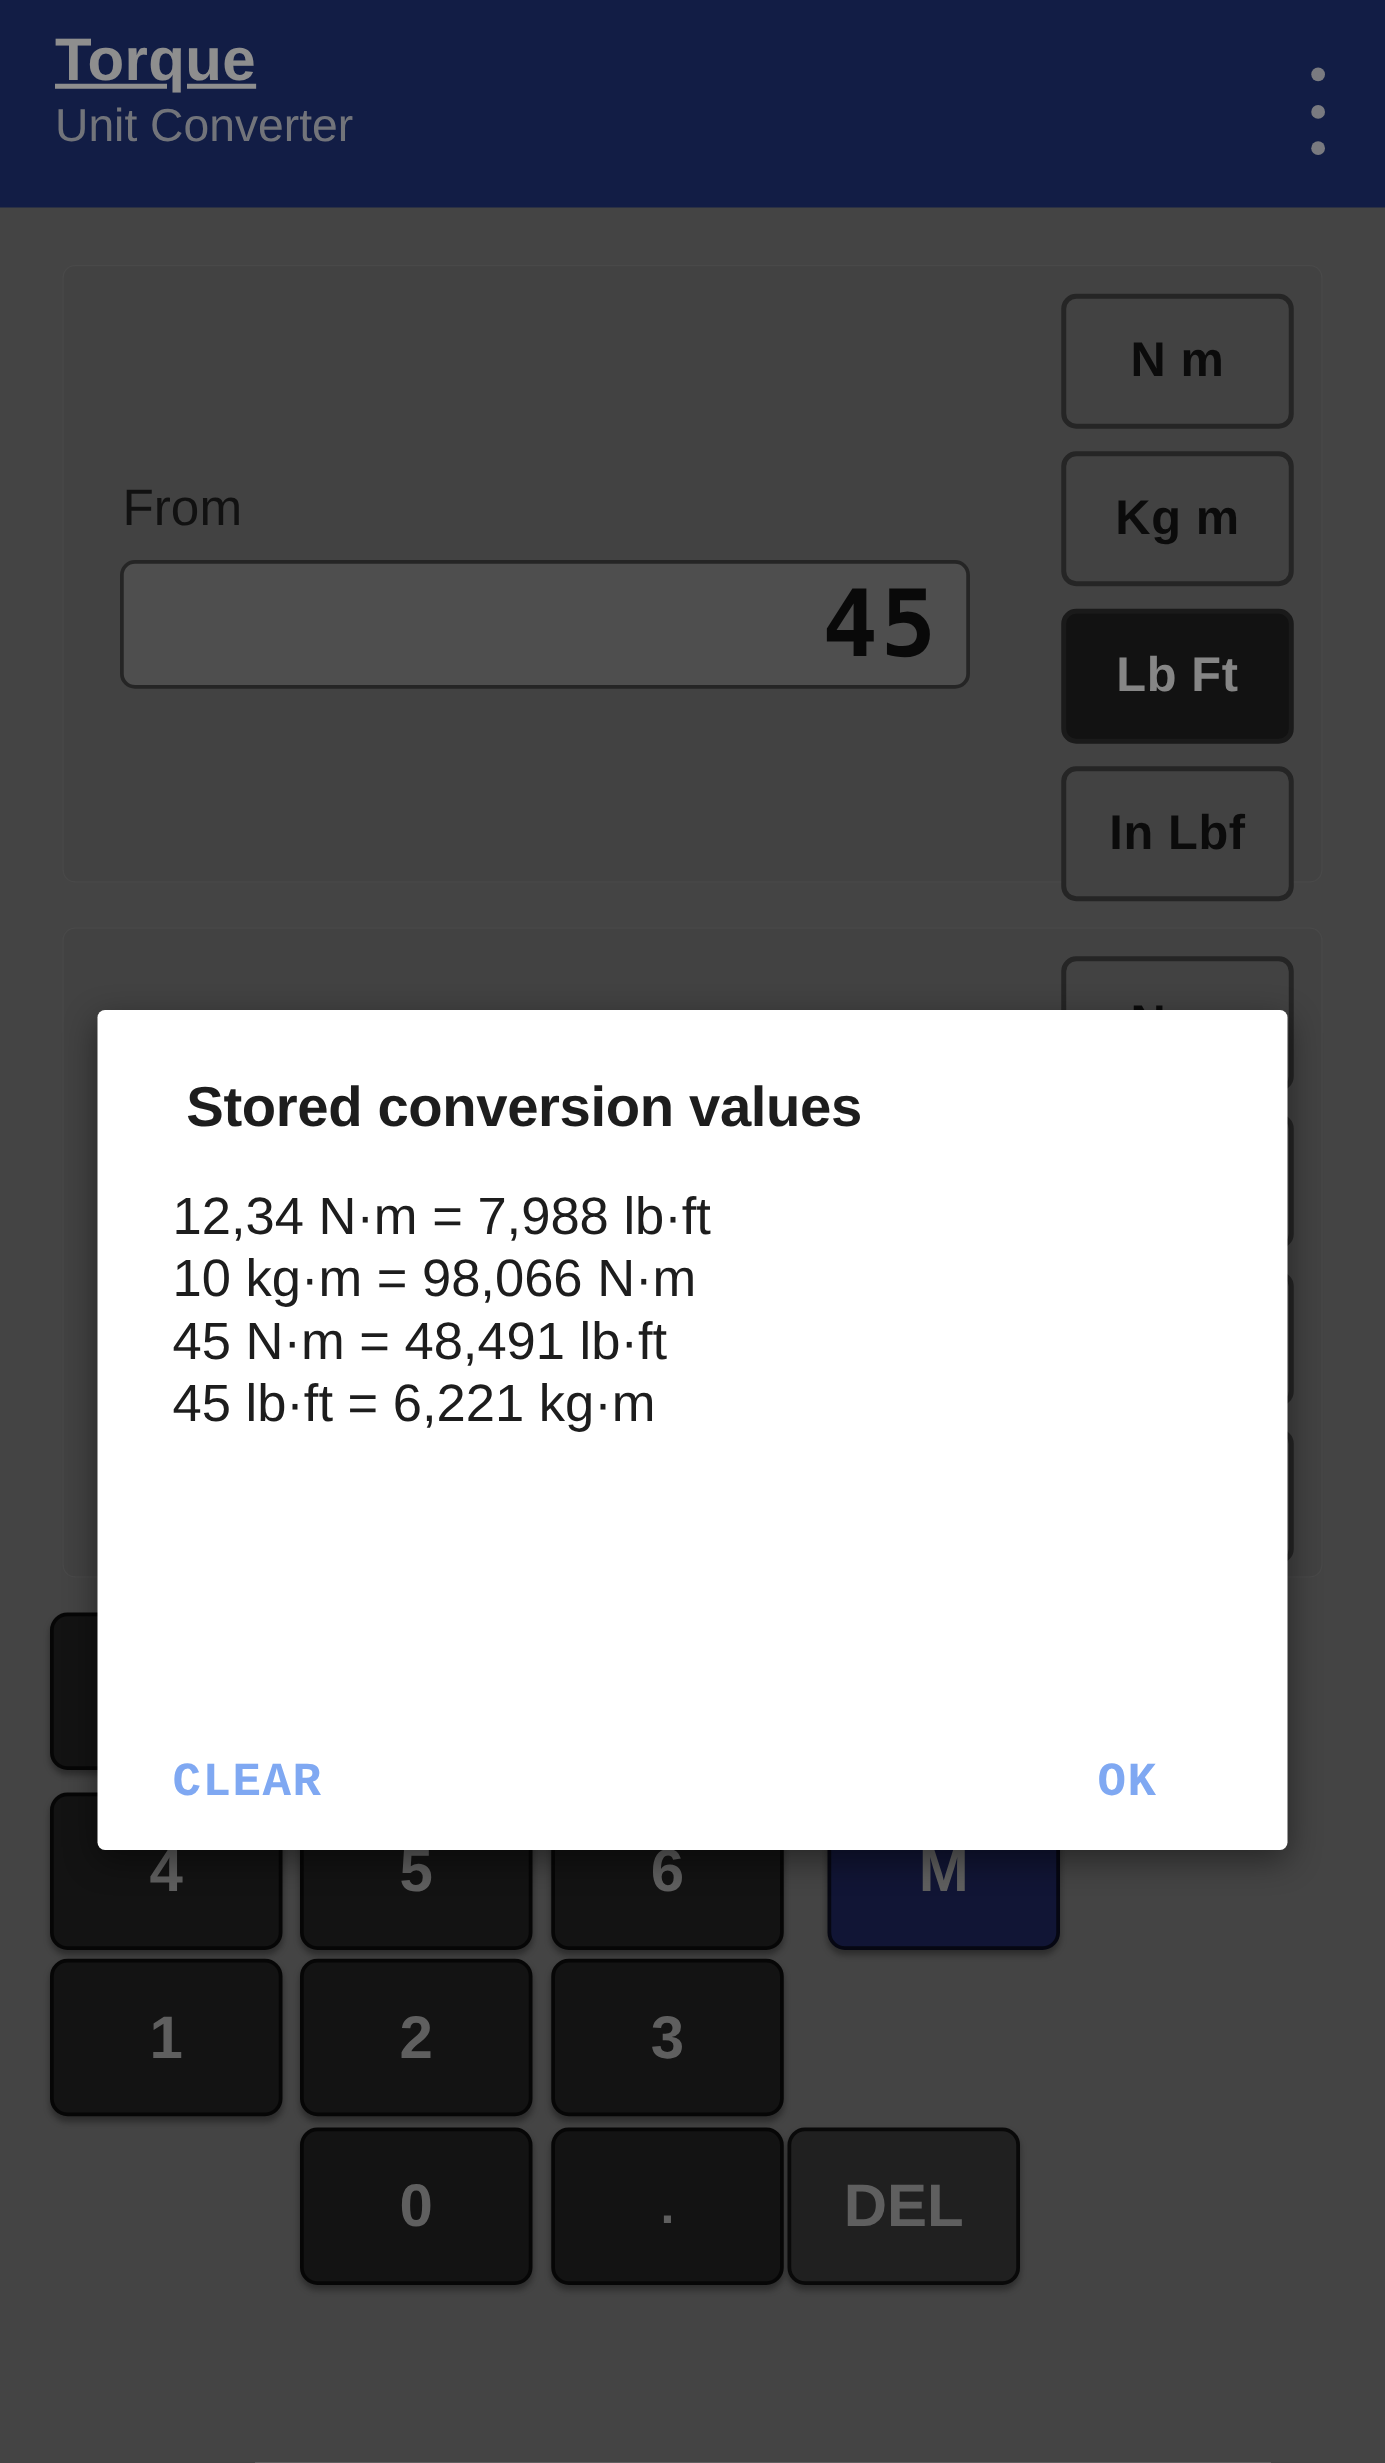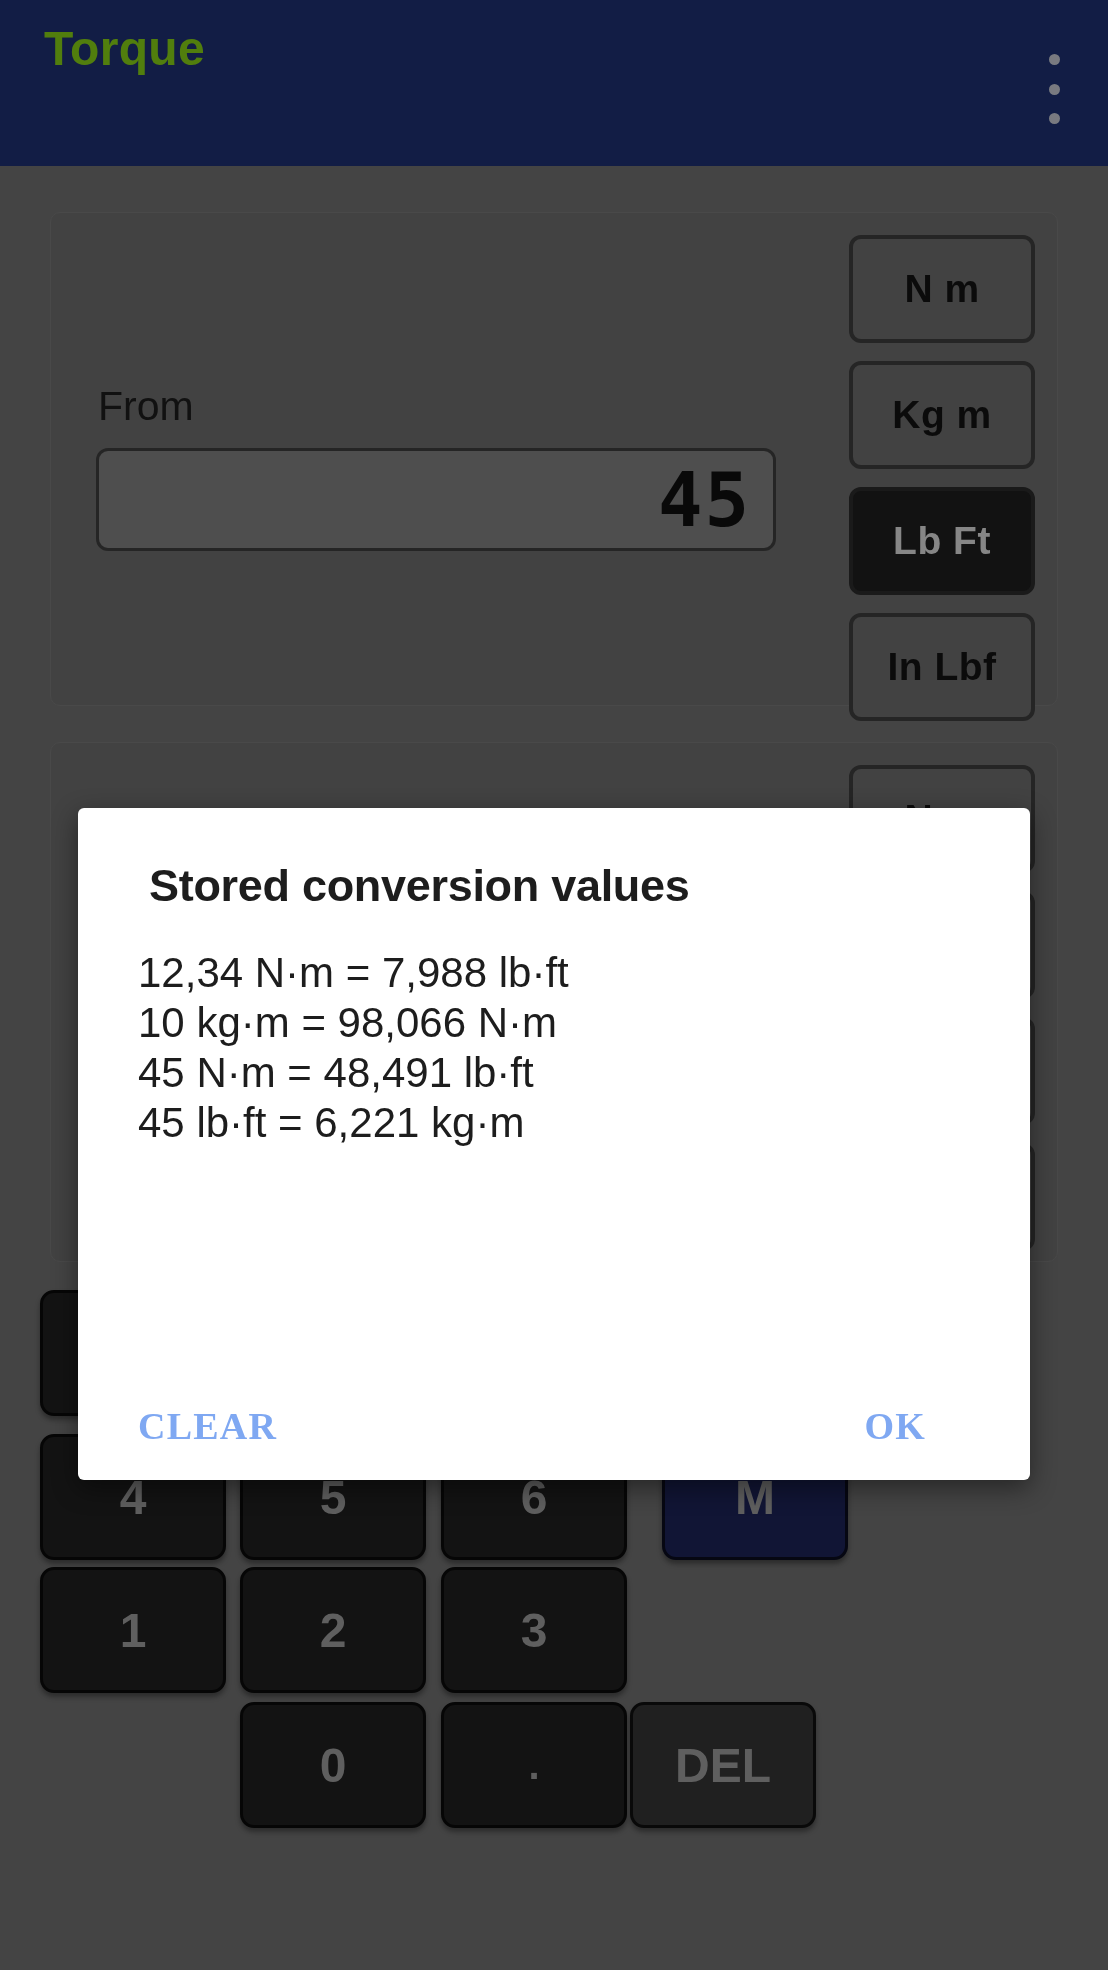--- a/index.html
+++ b/index.html
@@ -38,23 +38,24 @@
     position: absolute;
     top: 0; left: 0;
     width: 1108px;
     height: 166px;
     background: #1e3070;
     padding: 22px 34px 0 44px;
   }
   .appbar-title {
     font-size: 48px;
     font-weight: bold;
-    color: #84cc16;
+    color: #e5e5e5;
     letter-spacing: 0.3px;
     line-height: 1.12;
+    text-decoration: underline;
   }
   .appbar-subtitle {
     font-size: 37px;
     color: #b9bcc6;
     line-height: 1.25;
     margin-top: 2px;
   }
   .overflow-menu {
     position: absolute;
     top: 54px;
@@ -214,36 +215,37 @@
   }
   .dlg-btn {
     position: absolute;
     bottom: 22px;
     font-size: 38px;
     font-weight: bold;
     letter-spacing: 1.2px;
     color: #7fa8f2;
     background: transparent;
     border: none;
-    font-family: Liberation Serif, serif;
+    font-family: Liberation Mono, monospace;
     cursor: pointer;
     padding: 10px 12px;
   }
   #btn-clear { left: 48px; }
   #btn-ok    { right: 92px; }
 </style>
 </head>
 <body>
 
 <div id="app">
 
   <div id="scrim-layer">
 
     <div class="appbar">
       <div class="appbar-title">Torque</div>
+      <div class="appbar-subtitle">Unit Converter</div>
       <div class="overflow-menu">
         <i></i>
         <i></i>
         <i></i>
       </div>
     </div>
 
     <div class="card" id="card-from">
       <div class="field-label">From</div>
       <div class="lcd-box">

